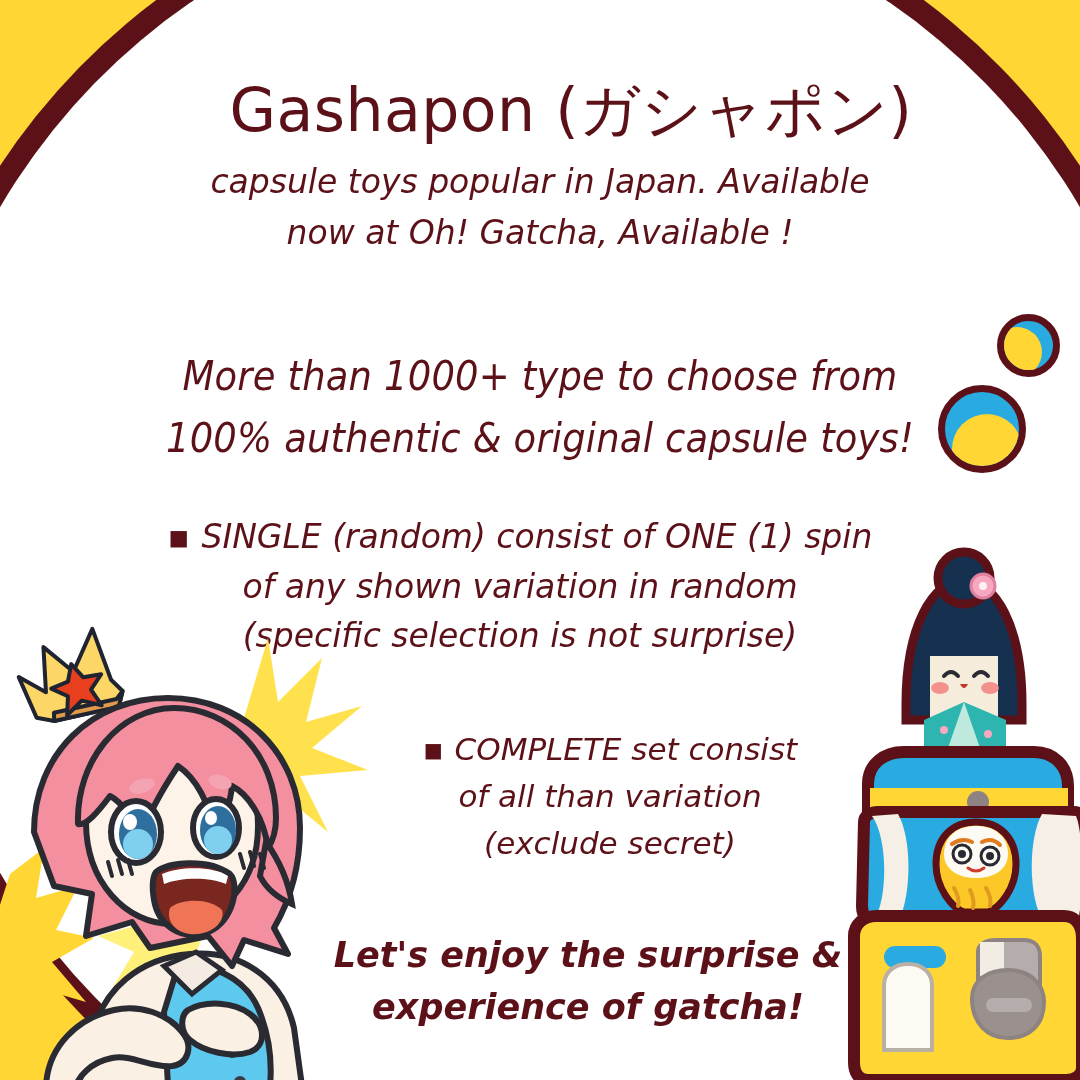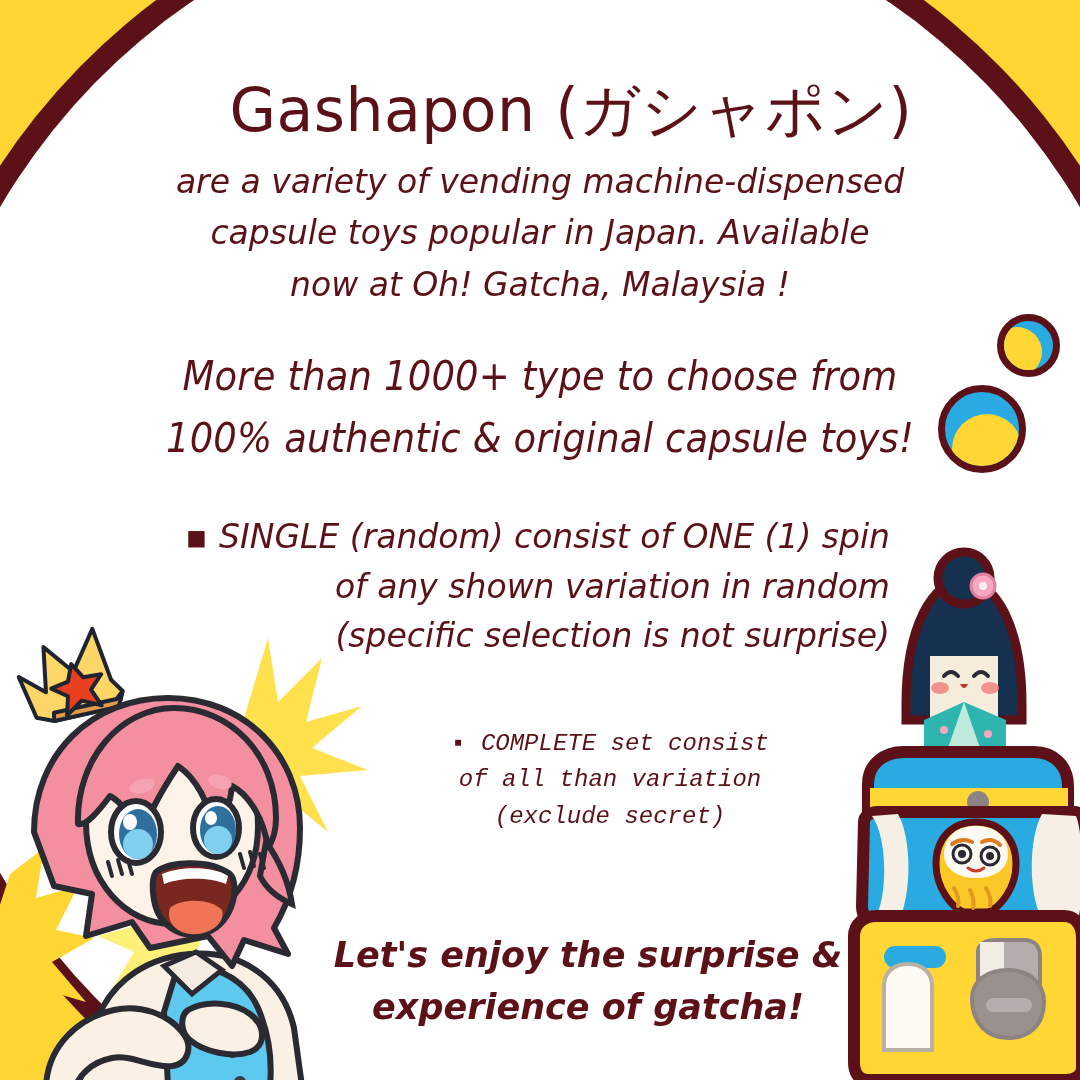--- a/index.html
+++ b/index.html
@@ -85,33 +85,31 @@
 
   .block-single {
     position: absolute;
     left: 150px;
     top: 512px;
     width: 740px;
     font-size: 33px;
     line-height: 1.50;
     font-style: italic;
     font-weight: 400;
-    text-align: right;
   }
 
   .block-complete {
     position: absolute;
     left: 330px;
     top: 726px;
     width: 560px;
-    font-size: 24px;
+    font-size: 31px;
     line-height: 1.52;
     font-style: italic;
     font-weight: 400;
-    font-family: Liberation Mono, monospace;
   }
 
   .tagline {
     position: absolute;
     left: 258px;
     top: 930px;
     width: 660px;
     font-size: 35px;
     line-height: 1.48;
     font-weight: bold;
@@ -163,23 +161,22 @@
 <div id="poster">
 
   <div class="frame-ring"></div>
   <div class="frame-inner"></div>
 
   <div class="content">
 
     <div class="title">Gashapon (ガシャポン)</div>
 
     <div class="intro">
-      <div>are a variety of vending machine-dispensed</div>
       <div>capsule toys popular in Japan. Available</div>
-      <div>now at Oh! Gatcha, Malaysia !</div>
+      <div>now at Oh! Gatcha, Available !</div>
     </div>
 
     <div class="headline">
       <div>More than 1000+ type to choose from</div>
       <div>100% authentic &amp; original capsule toys!</div>
     </div>
 
     <div class="block-single">
       <div><span class="bullet">▪</span> <span>SINGLE (random) consist of ONE (1) spin</span></div>
       <div>of any shown variation in random</div>

